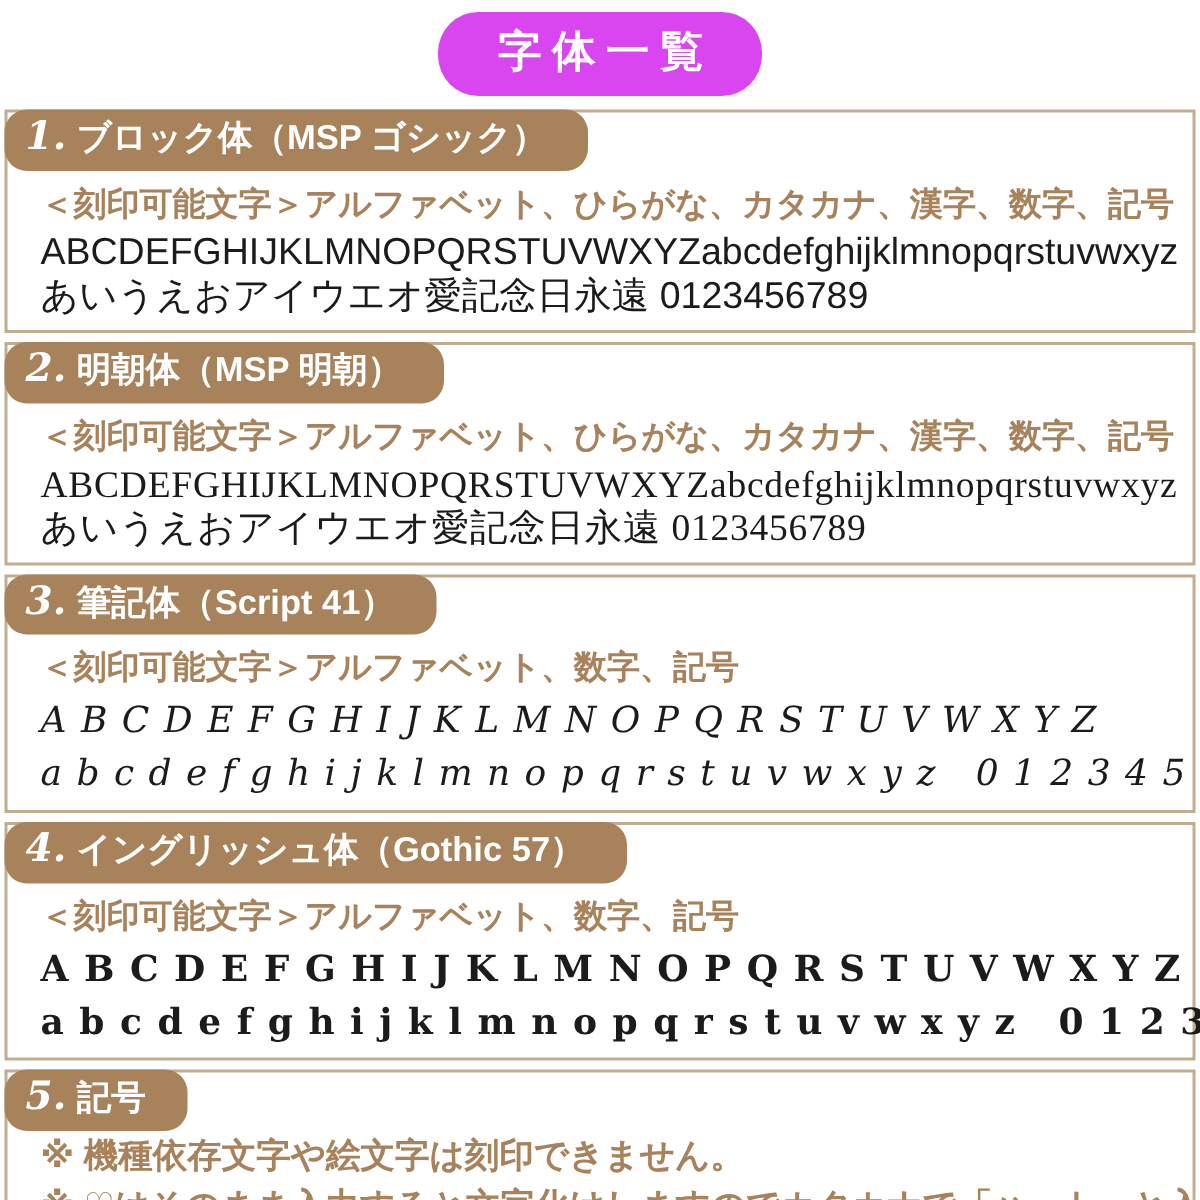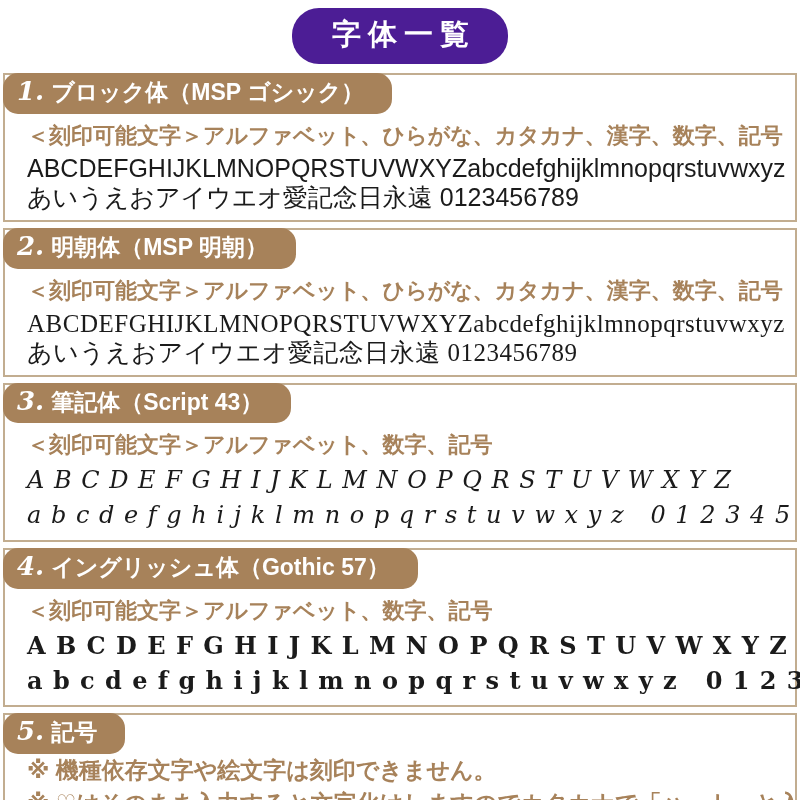--- a/index.html
+++ b/index.html
@@ -6,21 +6,21 @@
   html, body {
     margin: 0; padding: 0;
     width: 800px; height: 800px;
     background: #ffffff;
     font-family: "Liberation Sans", "DejaVu Sans", sans-serif;
     overflow: hidden;
   }
   .badge {
     width: max-content;
     margin: 8px auto 9px;
-    background: #4c1d95;
+    background: #d946ef;
     color: #ffffff;
     font-size: 29px;
     font-weight: bold;
     letter-spacing: 7px;
     padding: 7px 32px 9px 40px;
     border-radius: 27px;
   }
   .section {
     border: 2px solid #c2ad90;
     margin: 0 3px 6px;
@@ -110,21 +110,21 @@
   <div class="sec-head">
     <span class="num">2.</span><span>明朝体（MSP 明朝）</span>
   </div>
   <div class="caption">＜刻印可能文字＞アルファベット、ひらがな、カタカナ、漢字、数字、記号</div>
   <div class="sample mincho">ABCDEFGHIJKLMNOPQRSTUVWXYZabcdefghijklmnopqrstuvwxyz</div>
   <div class="sample mincho">あいうえおアイウエオ愛記念日永遠 0123456789</div>
 </section>
 
 <section class="section">
   <div class="sec-head">
-    <span class="num">3.</span><span>筆記体（Script 43）</span>
+    <span class="num">3.</span><span>筆記体（Script 41）</span>
   </div>
   <div class="caption">＜刻印可能文字＞アルファベット、数字、記号</div>
   <div class="sample script">A B C D E F G H I J K L M N O P Q R S T U V W X Y Z</div>
   <div class="sample script">a b c d e f g h i j k l m n o p q r s t u v w x y z   0 1 2 3 4 5 6 7 8 9</div>
 </section>
 
 <section class="section">
   <div class="sec-head">
     <span class="num">4.</span><span>イングリッシュ体（Gothic 57）</span>
   </div>

